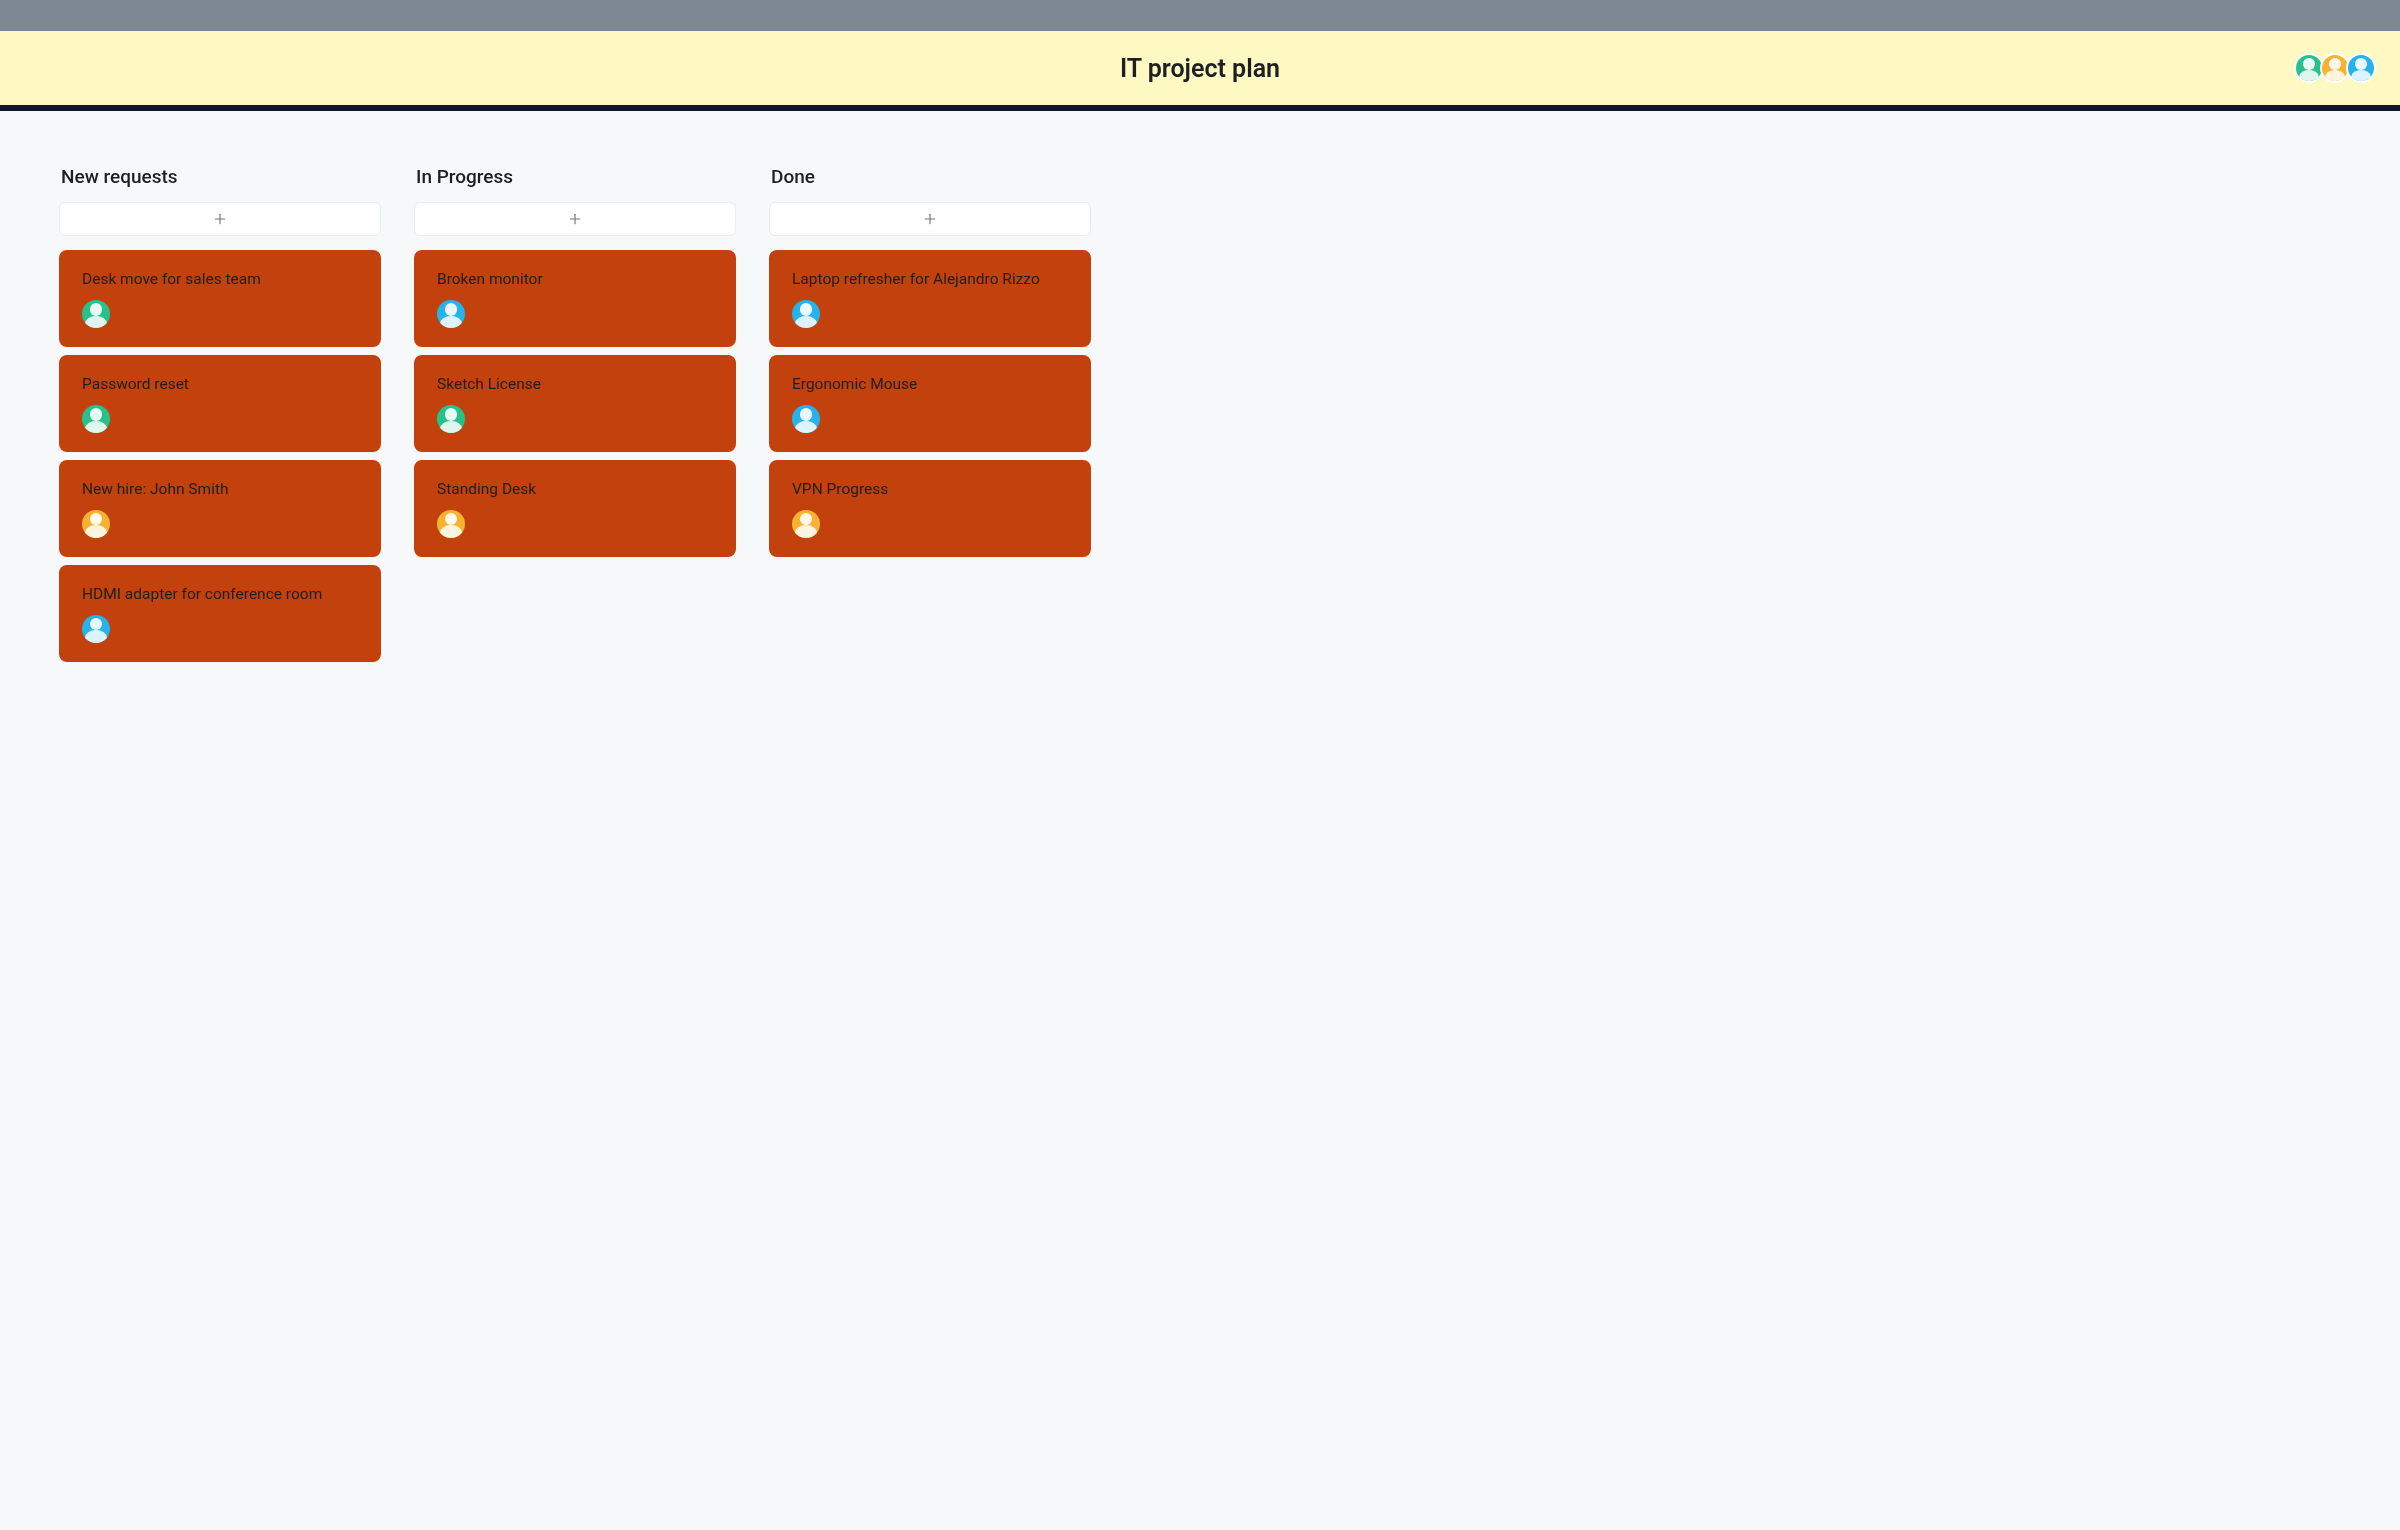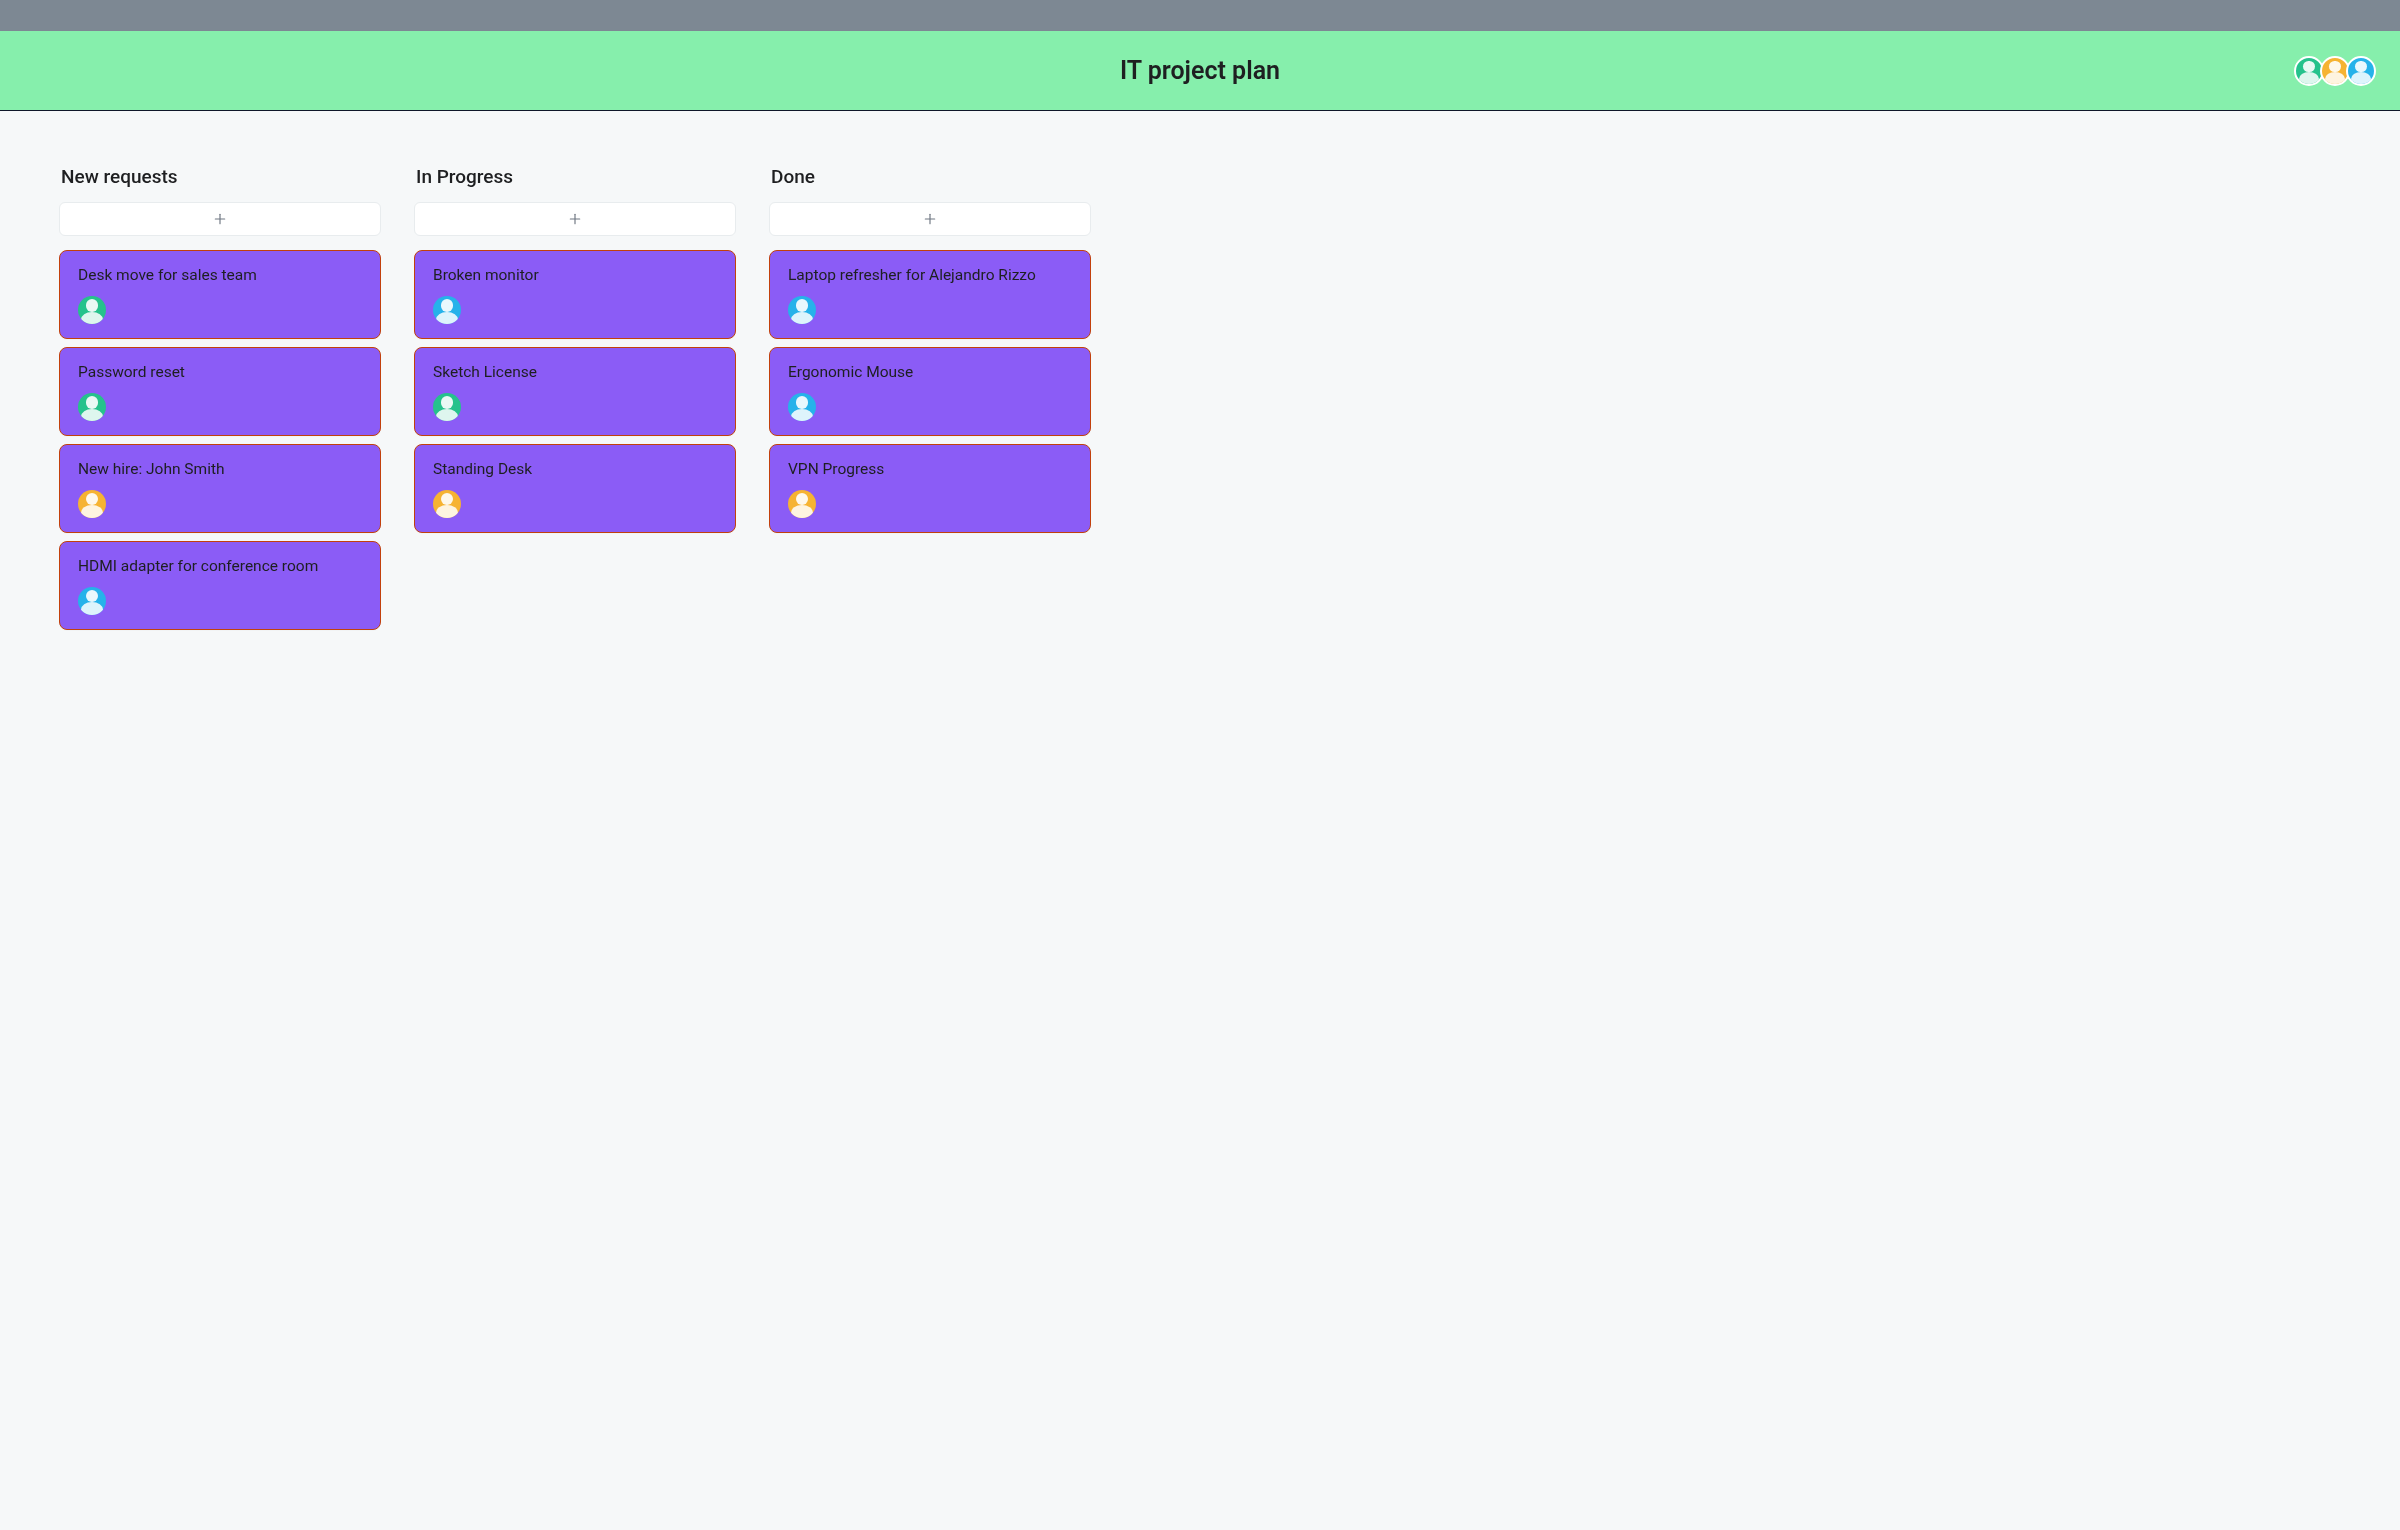--- a/index.html
+++ b/index.html
@@ -7,22 +7,22 @@
     font-family: -apple-system, BlinkMacSystemFont, "Segoe UI", Roboto, Helvetica, Arial, sans-serif;
     background: #f6f8f9;
     color: #1e1f21;
   }
   .topbar {
     height: 31px;
     background: #7d8893;
     width: 100%;
   }
   .header {
-    background: #86efac;
-    border-bottom: 1px solid #0f172a;
+    background: #fef9c3;
+    border-bottom: 6px solid #0f172a;
     display: flex;
     align-items: center;
     justify-content: center;
     position: relative;
     height: 80px;
     padding: 0 36px;
   }
   .header-title {
     font-size: 25px;
     font-weight: 600;
@@ -73,22 +73,22 @@
     justify-content: center;
     cursor: pointer;
     margin-bottom: 14px;
   }
   .add-card-btn svg {
     width: 14px;
     height: 14px;
     stroke: #6f7782;
   }
   .card {
-    background: #8b5cf6;
-    border: 1px solid #c2410c;
+    background: #c2410c;
+    border: 5px solid #c2410c;
     border-radius: 8px;
     padding: 14px 18px 14px 18px;
     margin-bottom: 8px;
     box-shadow: 0 1px 1px rgba(0,0,0,0.02);
     cursor: pointer;
   }
   .card-title {
     font-size: 15.5px;
     color: #1e1f21;
     line-height: 1.35;

